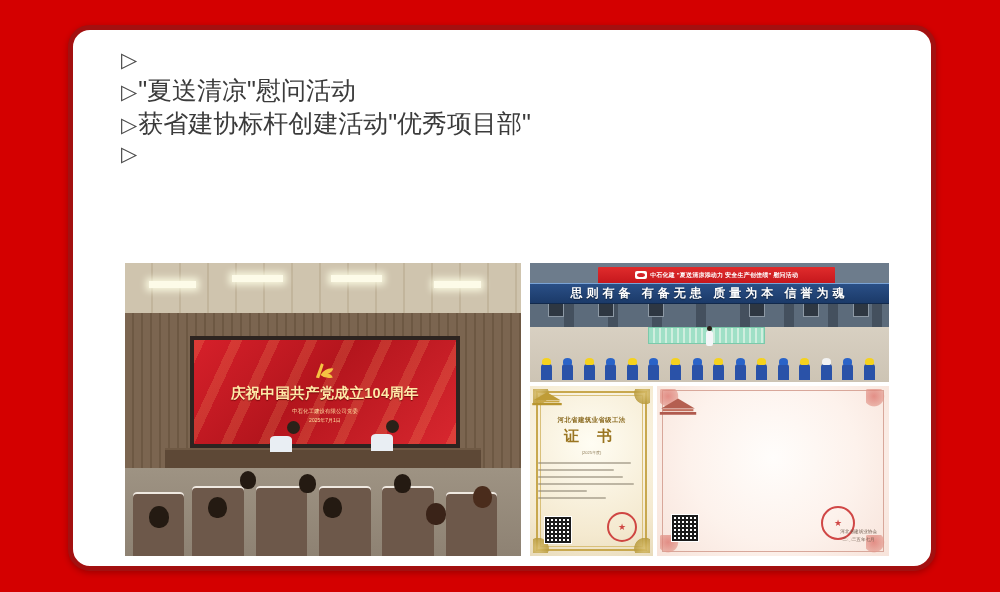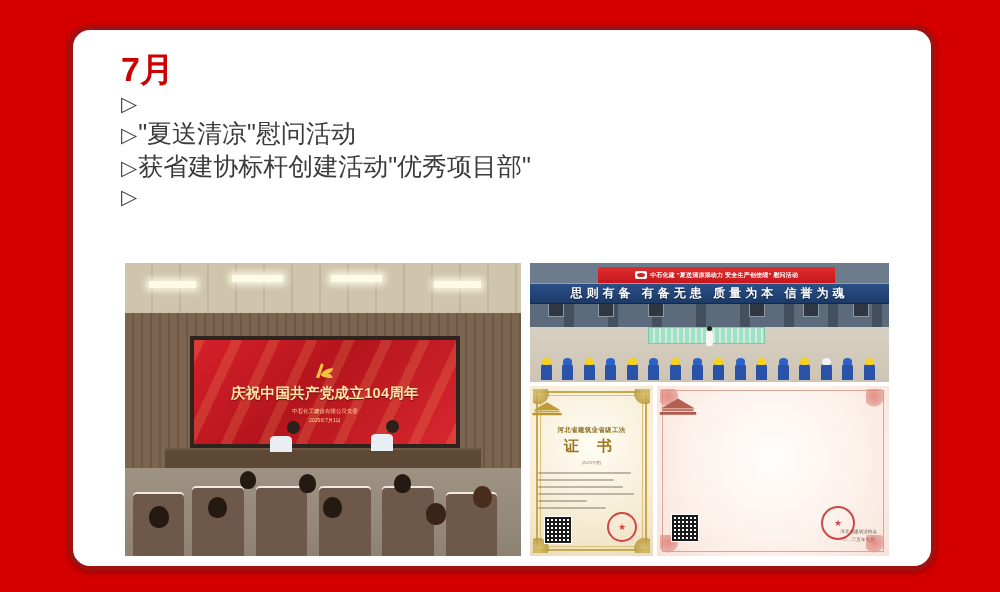--- a/index.html
+++ b/index.html
@@ -147,21 +147,20 @@
      font-family:"Liberation Serif",serif;text-shadow:0 1px 0 rgba(140,0,0,.25);}
   .certB-org{position:absolute;right:12px;bottom:12px;text-align:center;font-size:4.6px;color:#6b574a;line-height:1.7;}
 </style>
 </head>
 <body>
 
 <div class="stage">
   <div class="card">
     <div class="card-inner">
 
-      <div class="month-title">7月</div>
 
       <ul class="bullets">
         <li>
           <span class="bul-mark">▷</span>
         </li>
         <li>
           <span class="bul-mark">▷</span>
           <span class="bul-text">"夏送清凉"慰问活动</span>
         </li>
         <li>
@@ -262,21 +261,21 @@
 
           <div class="cr-bot">
 
             <div class="cert-a">
               <div class="cert-bg"></div>
               <div class="cert-frame"></div>
               <span class="corner c-tl"></span>
               <span class="corner c-tr"></span>
               <span class="corner c-bl"></span>
               <span class="corner c-br"></span>
-              <div style="position:absolute;left:0;right:0;top:14px;">
+              <div style="position:absolute;left:0;right:0;top:4px;">
                 <svg class="gate" viewBox="0 0 60 30">
                   <path d="M4 26 h52 v-4 H4 Z" fill="#b8952f"></path>
                   <path d="M8 21 h44 v-3 H8 Z" fill="#c9a645"></path>
                   <path d="M30 3 L54 17 H6 Z" fill="#bf9c36"></path>
                 </svg>
                 <div class="certA-title">河北省建筑业省级工法</div>
                 <div class="certA-big">证 书</div>
                 <div class="certA-year">(2025年度)</div>
                 <div class="certA-lines">
                   <div style="width:85%"></div>

